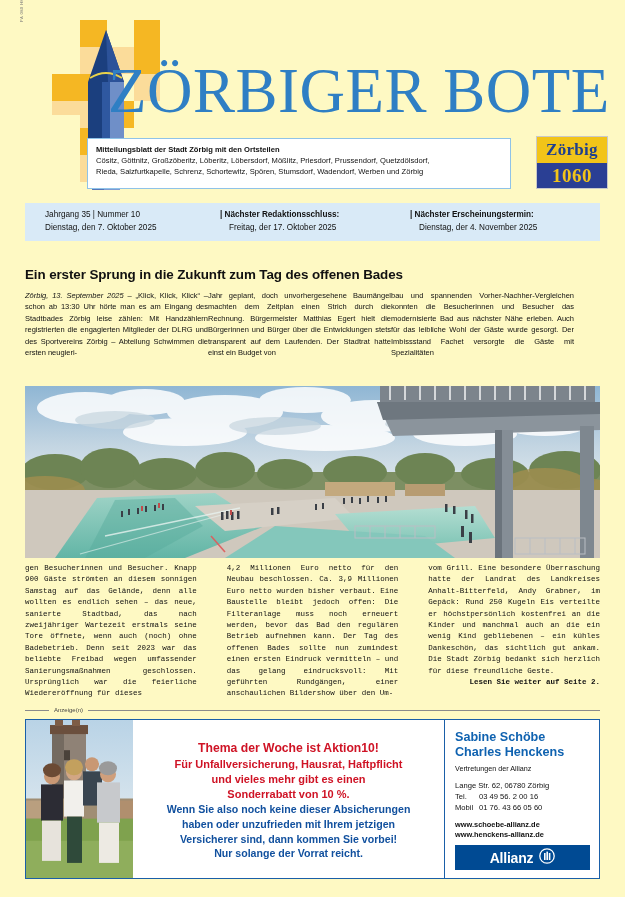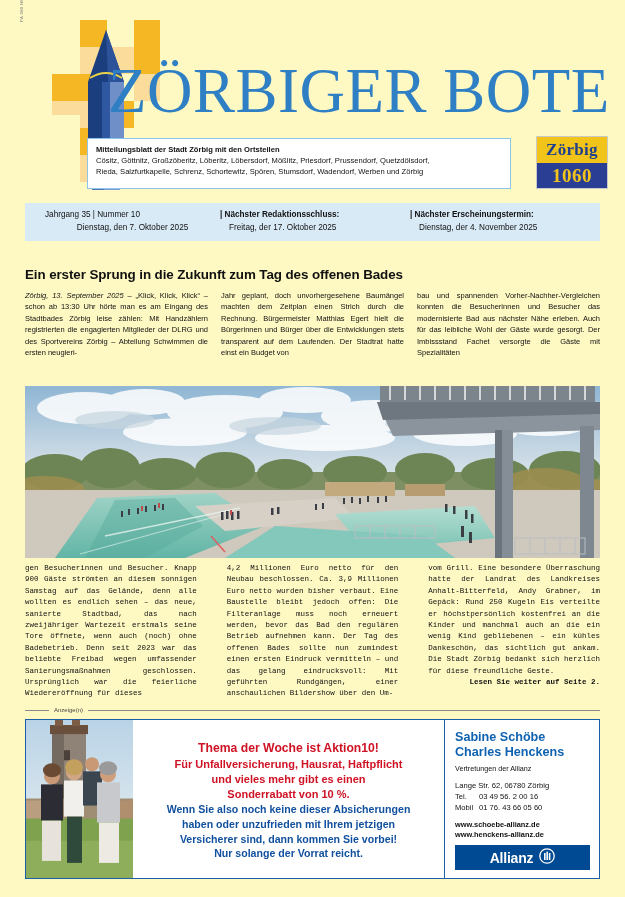--- a/index.html
+++ b/index.html
@@ -69,31 +69,31 @@
     position: absolute; left: 25px; top: 203px; width: 575px; height: 38px;
     background: #d9eaf7;
     display: flex; align-items: center;
   }
   .infocol { font-size: 8.2px; line-height: 1.55; color: #111; }
   .infocol.c1 { width: 195px; padding-left: 20px; }
   .infocol.c2 { width: 190px; }
   .infocol.c3 { width: 190px; }
   .infocol .hd { font-weight: bold; }
   .infocol .sub { display: block; padding-left: 9px; }
-  .infocol.c1 .sub { padding-left: 0; text-align: center; }
+  .infocol.c1 .sub { padding-left: 0; }
 
   
   .headline {
     position: absolute; left: 25px; top: 267px; width: 575px;
     font-size: 13.4px; font-weight: bold; color: #111; letter-spacing: -.1px;
   }
 
   .cols-top {
     position: absolute; left: 25px; top: 290px; width: 575px;
-    display: flex; gap: 13px;
+    display: flex; 
   }
   .cols-bot {
     position: absolute; left: 25px; top: 563px; width: 575px;
     display: flex; gap: 30px; font-family: Liberation Mono, monospace;
   }
   .col { width: 183px; }
   .body-text {
     font-size: 7.5px; line-height: 1.52; color: #111;
     text-align: justify; hyphens: auto;
   }

